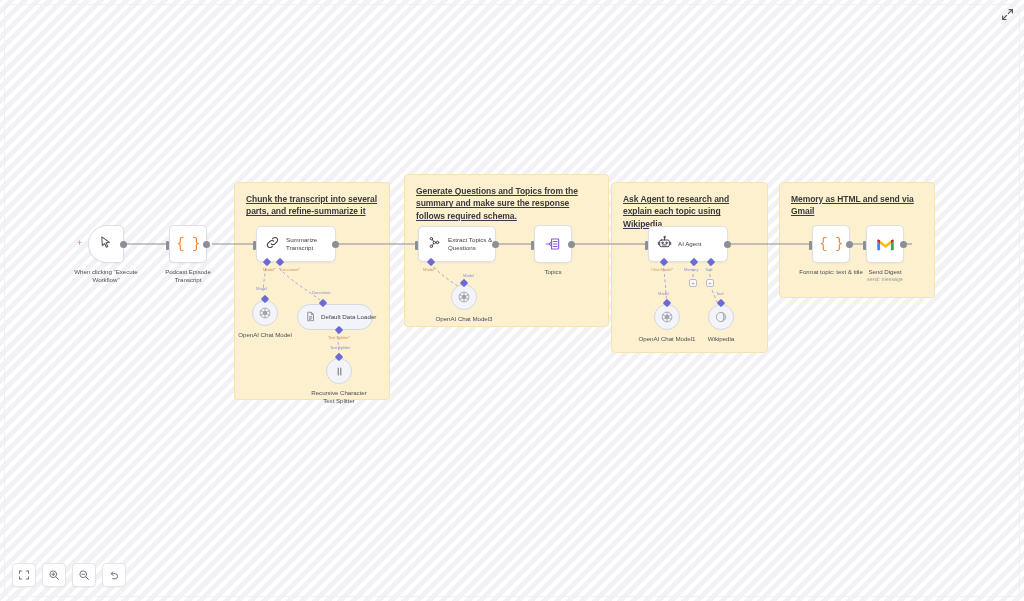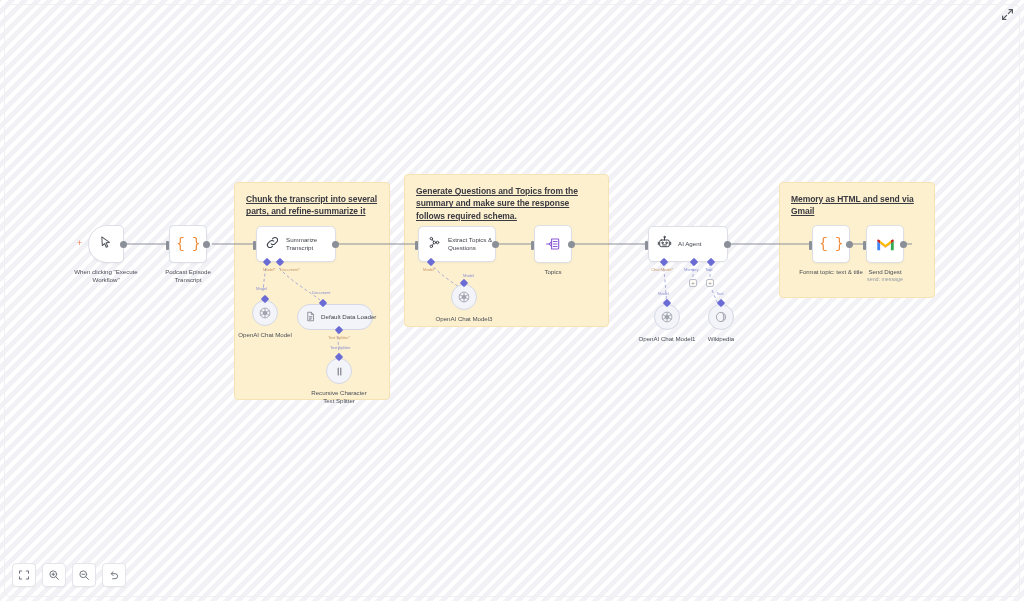--- a/index.html
+++ b/index.html
@@ -244,20 +244,23 @@
   </div>
 
   <div class="sticky" style="left:234px; top:182px; width:156px; height:218px;">
     <div class="sticky-title">Chunk the transcript into several parts, and refine-summarize it</div>
   </div>
 
   <div class="sticky" style="left:397px; top:174px; width:205px; height:153px;margin-left:7px;">
     <div class="sticky-title">Generate Questions and Topics from the summary and make sure the response follows required schema.</div>
   </div>
 
+  <div class="sticky" style="left:611px; top:182px; width:157px; height:171px;">
+    <div class="sticky-title">Ask Agent to research and explain each topic using Wikipedia</div>
+  </div>
 
   <div class="sticky" style="left:779px; top:182px; width:156px; height:116px;">
     <div class="sticky-title">Memory as HTML and send via Gmail</div>
   </div>
 
   <svg id="wires">
 
     <g stroke="#8b8f98" stroke-width="1" fill="none">
       <path d="M120,244 L166,244"></path>
       <path d="M212,244 L256,244"></path>

